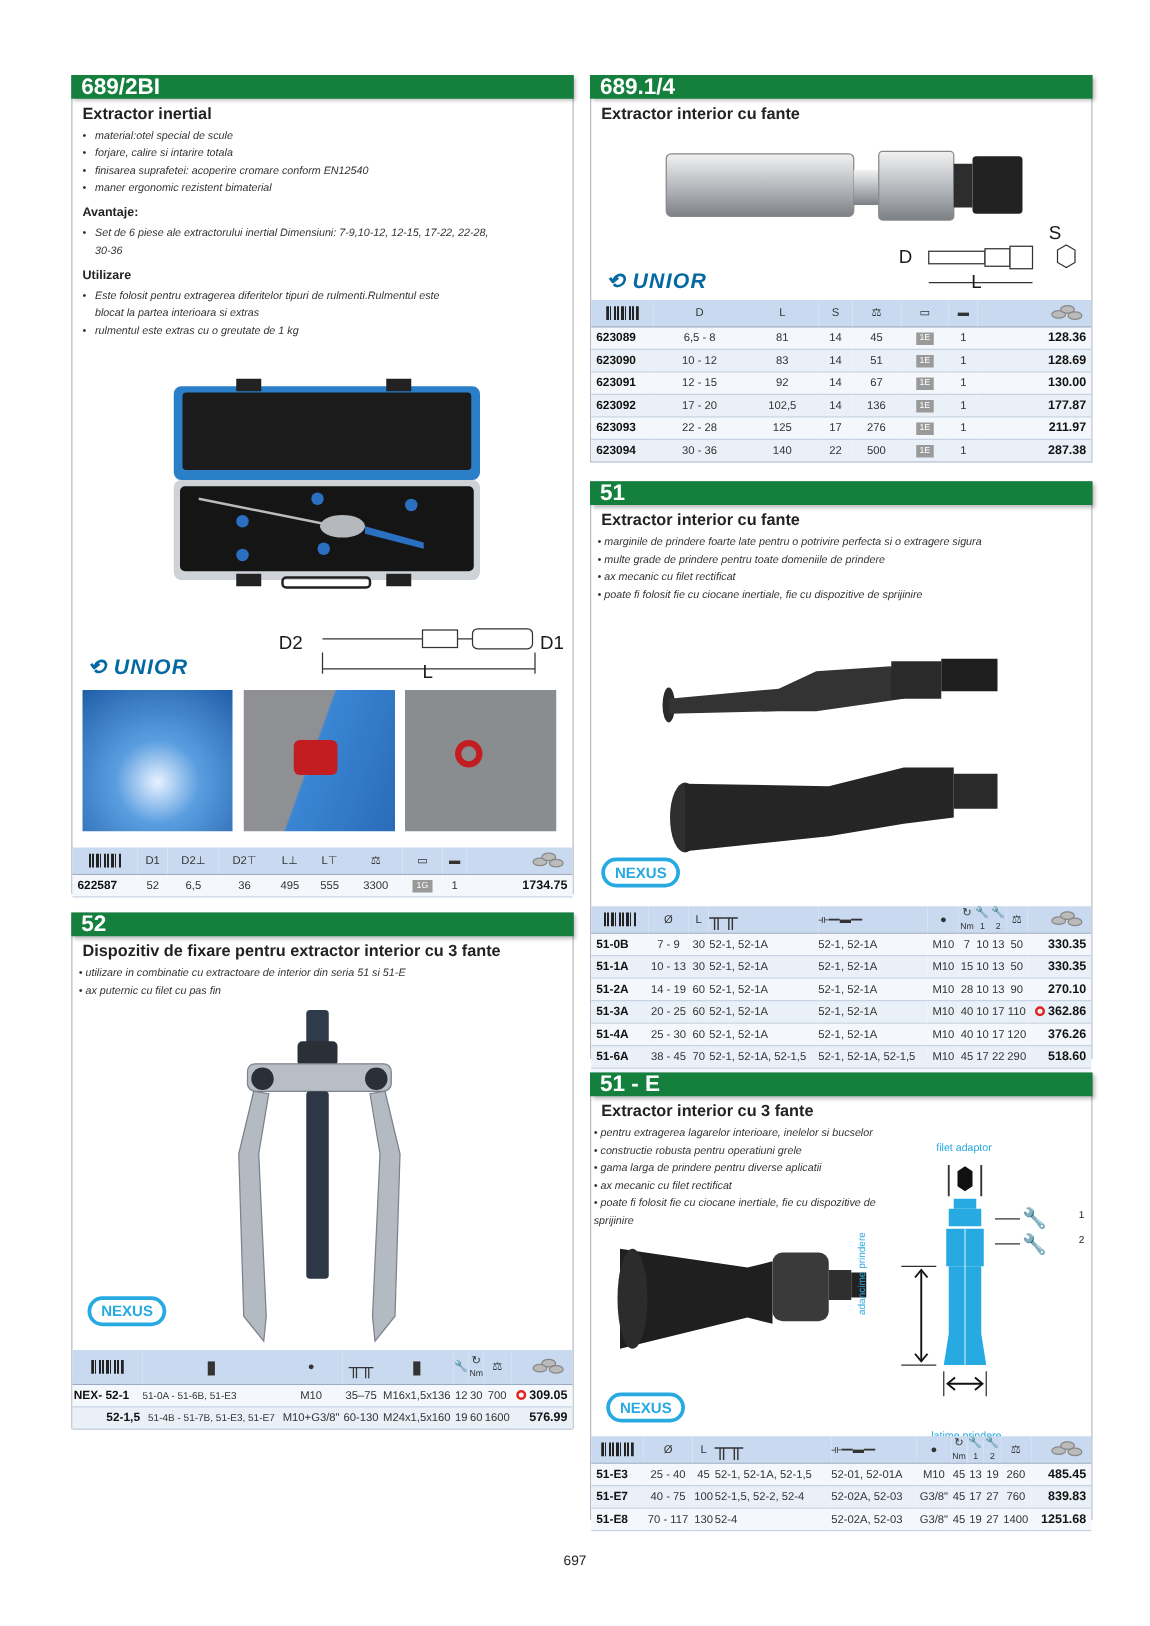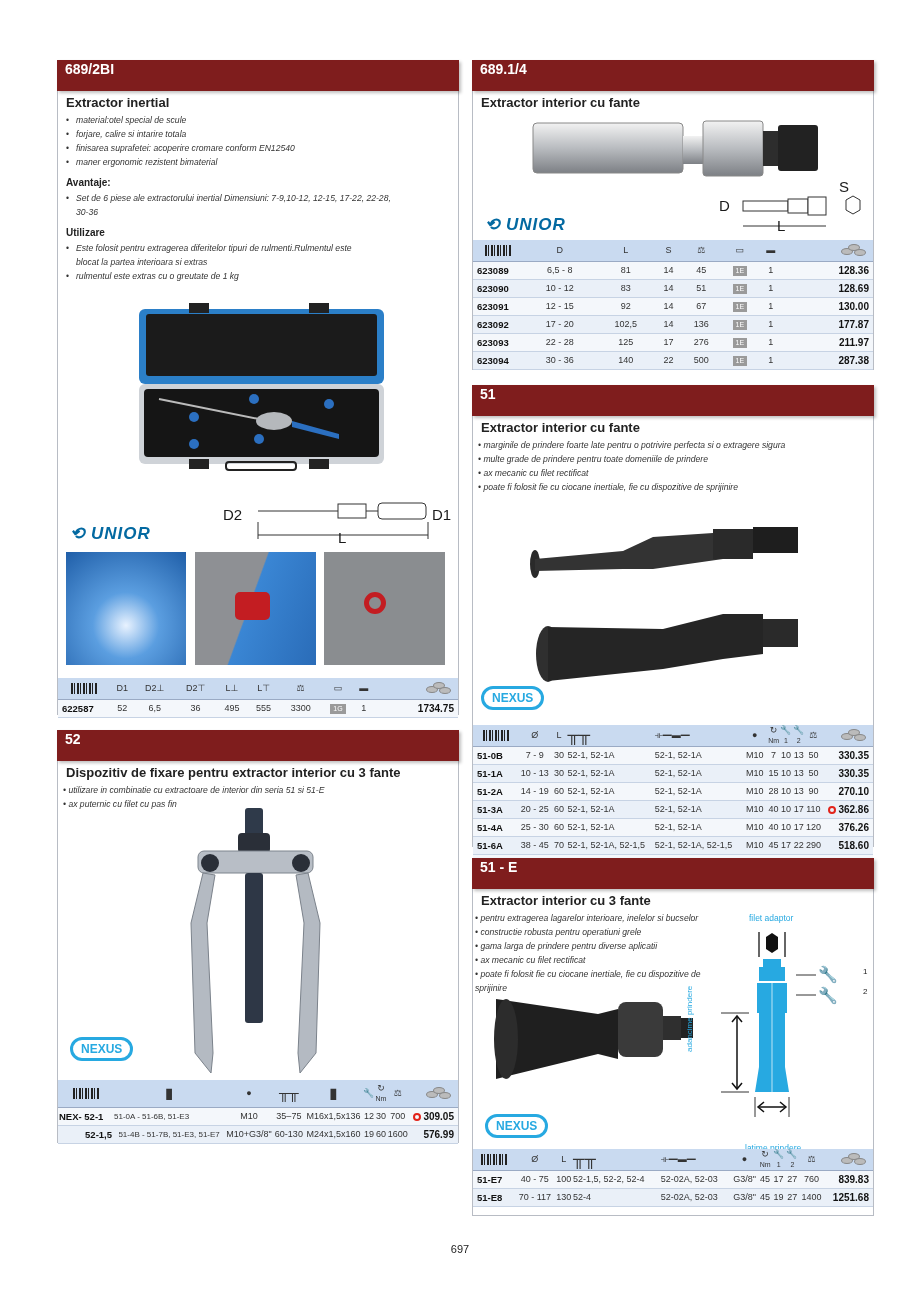--- a/index.html
+++ b/index.html
@@ -1,19 +1,19 @@
 <!DOCTYPE html>
 <html><head>
 <meta charset="utf-8">
 <style>
   * { box-sizing: border-box; margin: 0; padding: 0; }
   html, body { width: 920px; height: 1301px; background: #ffffff; font-family: "Liberation Sans", sans-serif; color: #1a1a1a; overflow: hidden; }
   .page { position: relative; width: 920px; height: 1301px; }
   .panel { position: absolute; border: 1px solid #b8bcc4; background: #fff; }
-  .panel-head { background: #7f1d1d; color: #fff; font-weight: bold; font-size: 14px; height: 31px; line-height: 19px; padding-left: 8px; margin: -1px -1px 0 -1px; box-shadow: 2px 2px 3px rgba(0,0,0,0.25); }
+  .panel-head { background: #15803d; color: #fff; font-weight: bold; font-size: 18px; height: 19px; line-height: 19px; padding-left: 8px; margin: -1px -1px 0 -1px; box-shadow: 2px 2px 3px rgba(0,0,0,0.25); }
   .title { font-weight: bold; font-size: 13px; margin: 4px 0 3px 8px; color: #222; }
   .sub { font-weight: bold; font-size: 10px; margin: 8px 0 3px 8px; color: #222; }
   ul.bul { list-style: none; margin-left: 8px; }
   ul.bul li { font-size: 8.6px; font-style: italic; color: #333; line-height: 14px; position: relative; padding-left: 10px; }
   ul.bul li:before { content: "•"; position: absolute; left: 0; font-style: normal; }
   ul.bul.tight li { padding-left: 0; line-height: 14px; }
   ul.bul.tight li:before { content: none; }
 
   table.spec { border-collapse: collapse; width: 100%; font-size: 9px; }
   table.spec th { background: #c9daf0; height: 21px; font-weight: normal; color: #333; border-bottom: 1px solid #9aaac4; text-align: center; font-size: 9px; }
@@ -498,20 +498,33 @@
           <th style="text-align:left;"><span style="font-size:16px;">╥╥</span></th>
           <th style="text-align:left;"><span>⟛━▬━</span></th>
           <th><span>●</span></th>
           <th><span>↻</span><br><span class="small">Nm</span></th>
           <th><span>🔧</span><br><span class="small">1</span></th>
           <th><span>🔧</span><br><span class="small">2</span></th>
           <th><span>⚖</span></th>
           <th style="text-align:right; padding-right:6px;"><span class="coins"><span style="left:0;top:4px"></span><span style="left:7px;top:0"></span><span style="left:13px;top:5px"></span></span></th>
         </tr>
         <tr>
+              <td class="code">51-E3</td>
+              <td>25 - 40</td>
+              <td>45</td>
+              <td style="text-align:left">52-1, 52-1A, 52-1,5</td>
+              <td style="text-align:left">52-01, 52-01A</td>
+              <td>M10</td>
+              <td>45</td>
+              <td>13</td>
+              <td>19</td>
+              <td>260</td>
+              <td class="price">485.45</td>
+            </tr>
+        <tr>
               <td class="code">51-E7</td>
               <td>40 - 75</td>
               <td>100</td>
               <td style="text-align:left">52-1,5, 52-2, 52-4</td>
               <td style="text-align:left">52-02A, 52-03</td>
               <td>G3/8"</td>
               <td>45</td>
               <td>17</td>
               <td>27</td>
               <td>760</td>

